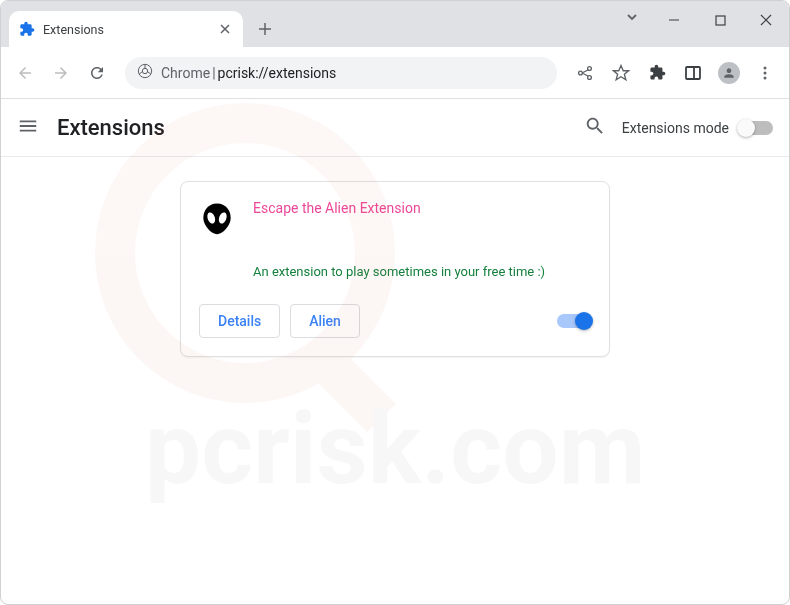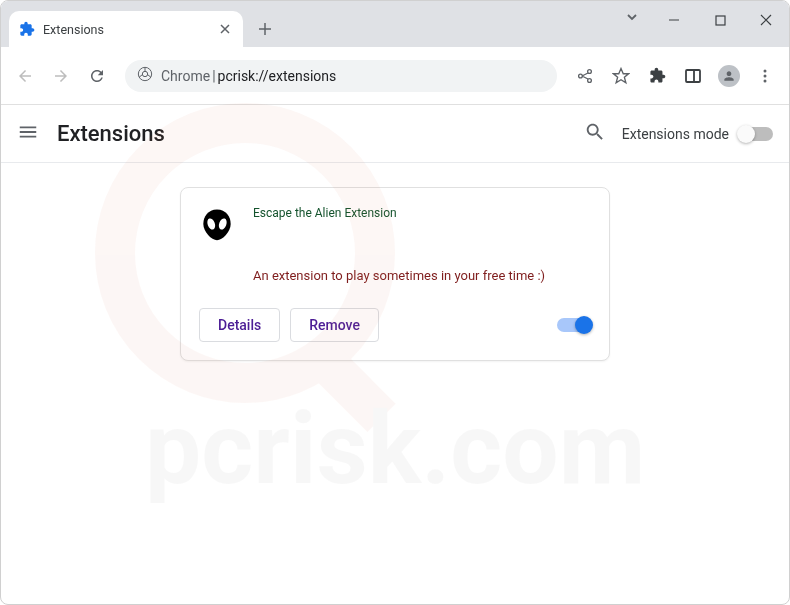--- a/index.html
+++ b/index.html
@@ -82,21 +82,21 @@
       display: flex;
       align-items: center;
       justify-content: center;
       margin-left: 8px;
       margin-bottom: 4px;
       color: #5f6368;
       font-size: 18px;
     }
     
     .toolbar {
-      height: 58px;
+      height: 52px;
       background: #fff;
       display: flex;
       align-items: center;
       padding: 0 8px;
       border-bottom: 1px solid #e0e0e0;
       gap: 4px;
     }
     .nav-btn {
       width: 32px;
       height: 32px;
@@ -210,43 +210,43 @@
       width: 36px;
       height: 36px;
       flex-shrink: 0;
       display: flex;
       align-items: center;
       justify-content: center;
     }
     .alien-svg { width: 36px; height: 36px; }
     .card-info { flex: 1; }
     .card-title {
-      font-size: 12px;
-      color: #14532d;
+      font-size: 14px;
+      color: #ec4899;
       margin-bottom: 6px;
     }
     .card-desc {
       font-size: 13px;
-      color: #7f1d1d;
+      color: #15803d;
       line-height: 1.5;
       margin-top: 46px;
     }
     .card-bottom {
       display: flex;
       align-items: center;
       gap: 10px;
       margin-top: 22px;
     }
     .card-btn {
       height: 34px;
       padding: 0 18px;
       border: 1px solid #dadce0;
       border-radius: 4px;
       background: #fff;
-      color: #4c1d95;
+      color: #3b82f6;
       font-size: 14px;
       font-weight: 500;
       display: flex;
       align-items: center;
     }
     .card-spacer { flex: 1; }
     .toggle-on {
       width: 34px;
       height: 14px;
       background: #a8c7fa;
@@ -424,20 +424,20 @@
           <ellipse cx="66" cy="50" rx="10" ry="16" fill="#fff" transform="rotate(20 66 50)"></ellipse>
         </svg>
       </div>
       <div class="card-info">
         <div class="card-title">Escape the Alien Extension</div>
         <div class="card-desc">An extension to play sometimes in your free time :)</div>
       </div>
     </div>
     <div class="card-bottom">
       <div class="card-btn">Details</div>
-      <div class="card-btn">Remove</div>
+      <div class="card-btn">Alien</div>
       <div class="card-spacer"></div>
       <div class="toggle-on">
         <div class="toggle-on-knob"></div>
       </div>
     </div>
   </div>
 </div>
 
 </body></html>

